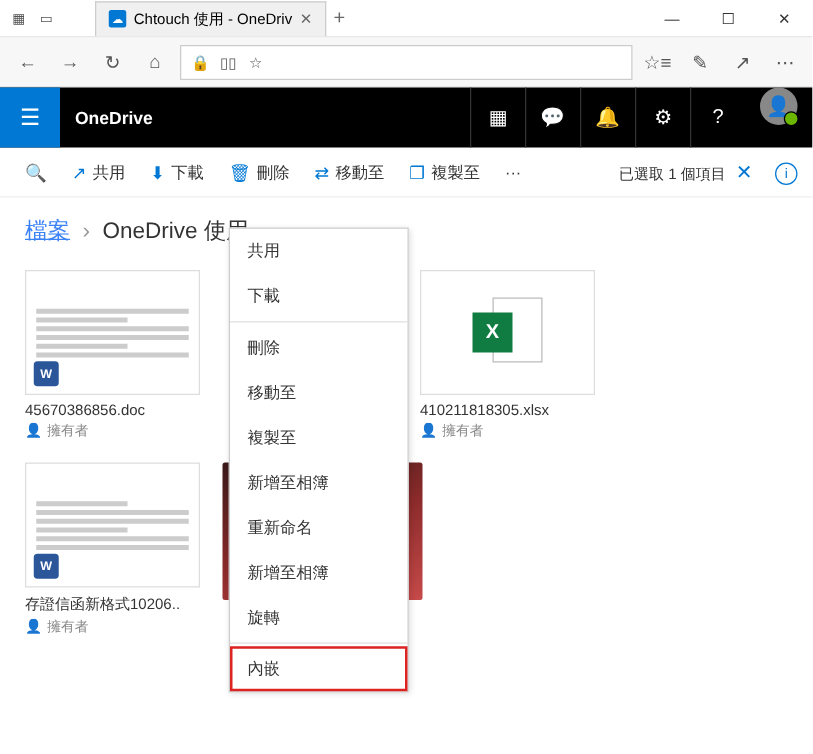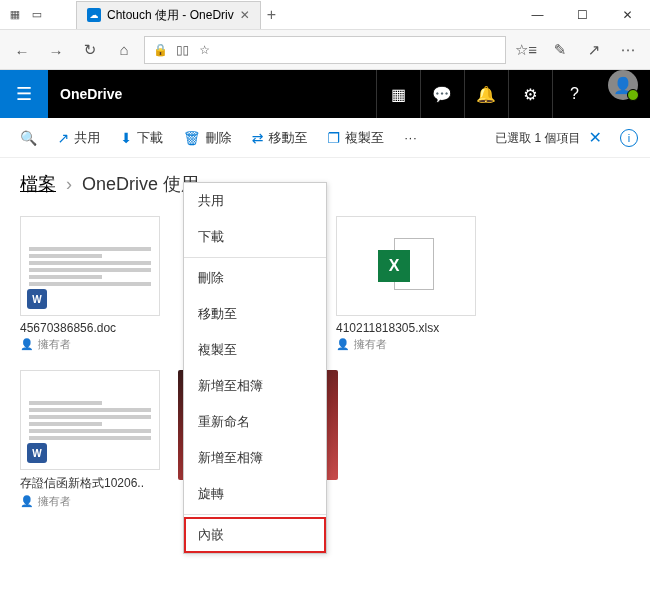--- a/index.html
+++ b/index.html
@@ -32,21 +32,21 @@
 .toolbar { height: 40px; display: flex; align-items: center; padding: 0 12px; gap: 4px; font-size: 13px; color: #333; border-bottom: 1px solid #eee; }
 .tool-item { display: flex; align-items: center; gap: 5px; padding: 4px 8px; }
 .tool-item .ic { color: #0078d4; font-size: 14px; }
 .toolbar-spacer { flex: 1; }
 .selection-info { font-size: 12px; color: #333; display: flex; align-items: flex-end; gap: 8px; }
 .info-close { color: #0078d4; font-size: 16px; }
 .info-i { width: 18px; height: 18px; border: 1.5px solid #0078d4; border-radius: 50%; display: flex; align-items: center; justify-content: center; color: #0078d4; font-size: 11px; margin-left: 10px; }
 
 .breadcrumb { padding: 14px 20px 10px; font-size: 18px; color: #333; display: flex; align-items: center; gap: 10px; }
 .breadcrumb .sep { color: #999; }
-.crumb-link { color: #000000; text-decoration: underline; }
+.crumb-link { color: #3b82f6; text-decoration: underline; }
 
 .tiles { padding: 10px 20px; display: flex; flex-wrap: wrap; gap: 18px; position: relative; }
 .tile { width: 140px; }
 .thumb { width: 140px; height: 100px; border: 1px solid #ddd; display: flex; align-items: center; justify-content: center; position: relative; background:#fff; overflow:hidden; }
 .thumb.doc-lines { flex-direction:column; padding:8px; align-items:stretch; gap:3px; }
 .thumb.doc-lines .ln { height:4px; background:#ccc; }
 .thumb.doc-lines .ln.s { width:60%; }
 .badge { position: absolute; bottom: 6px; left: 6px; width: 20px; height: 20px; border-radius: 3px; display: flex; align-items: center; justify-content: center; color: #fff; font-size: 10px; font-weight: bold; }
 .badge.word { background: #2b579a; }
 .xlsx-graphic { width:56px; height:56px; position:relative; }

